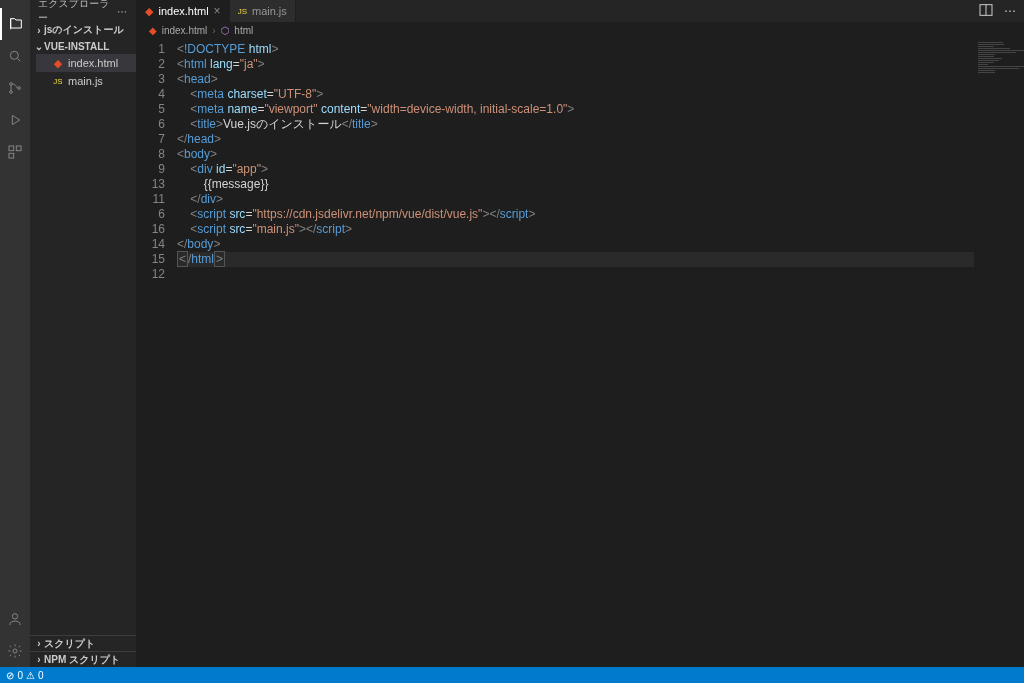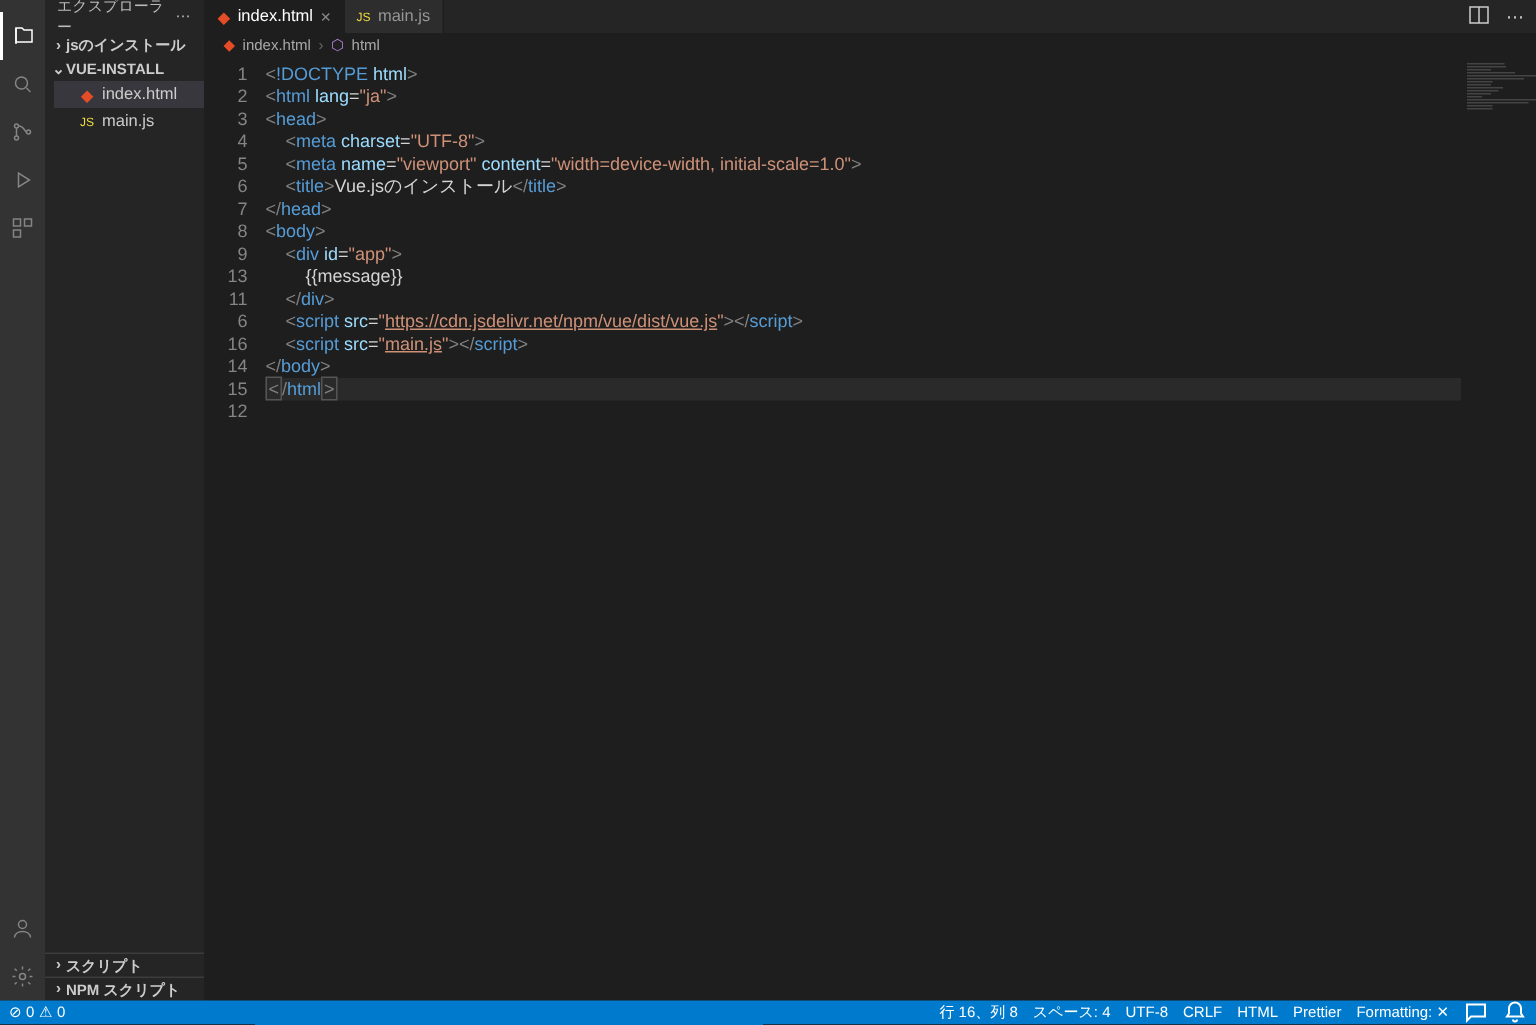--- a/index.html
+++ b/index.html
@@ -27,21 +27,21 @@
 .tab.active{background:#1e1e1e;color:#fff}
 .tab .close{color:#888;font-size:12px}
 .tabs .tactions{margin-left:auto;display:flex;gap:10px;padding:0 8px;align-items:center;color:#ccc}
 .crumbs{height:16px;display:flex;align-items:center;padding-left:12px;gap:5px;font-size:10px;color:#a9a9a9;background:#1e1e1e}
 .crumbs .sep{color:#666}
 .code{flex:1;display:flex;font-family:Consolas,monospace;font-size:12px;line-height:15px;overflow:hidden;position:relative}
 .gutter{width:40px;text-align:right;color:#858585;padding-right:12px;padding-top:4px;user-select:none}
 .lines{flex:1;padding-top:4px;white-space:pre;color:#d4d4d4}
 .minimap{width:50px;background:#1e1e1e;padding:4px}
 .minimap .mm{height:1px;background:#444;margin-bottom:1px}
-.t-blue{color:#569cd6}.t-br{color:#808080}.t-attr{color:#9cdcfe}.t-str{color:#ce9178}.t-txt{color:#d4d4d4}.t-url{text-decoration:underline}
+.t-blue{color:#569cd6}.t-br{color:#808080}.t-attr{color:#9cdcfe}.t-str{color:#ce9178}.t-txt{color:#d4d4d4}.t-url{}
 .currow{background:#2a2a2a;display:inline-block;width:100%}
 .cursel{border:1px solid #555;padding:0 1px}
 .status{height:16px;background:#007acc;color:#fff;display:flex;align-items:center;font-size:10px}
 .status .l{display:flex;gap:6px;padding:0 6px}
 .status .r{margin-left:auto;display:flex;gap:10px;padding:0 6px}
 .status .itm{display:flex;align-items:center;gap:3px;cursor:pointer}
 svg{width:16px;height:16px}
 .side-head .dots{letter-spacing:1px}
 </style>
 </head>
@@ -201,32 +201,13 @@
 
 <div class="status">
   <div class="l">
     <span class="itm">
       <span>⊘</span>
         <span>0</span>
       <span>⚠</span>
         <span>0</span>
     </span>
   </div>
-  <div class="r">
-    <span class="itm">行 16、列 8</span>
-    <span class="itm">スペース: 4</span>
-    <span class="itm">UTF-8</span>
-    <span class="itm">CRLF</span>
-    <span class="itm">HTML</span>
-    <span class="itm">Prettier</span>
-    <span class="itm">Formatting: ✕</span>
-    <span class="itm">
-        <svg width="12" height="12" viewBox="0 0 24 24" fill="none" stroke="currentColor" stroke-width="2">
-          <path d="M3 4h18v12H7l-4 4z"></path>
-        </svg>
-      </span>
-    <span class="itm">
-        <svg width="12" height="12" viewBox="0 0 24 24" fill="none" stroke="currentColor" stroke-width="2">
-          <path d="M6 8a6 6 0 1 1 12 0v5l2 3H4l2-3zM10 19a2 2 0 0 0 4 0"></path>
-        </svg>
-      </span>
-  </div>
 </div>
 
 </body></html>

